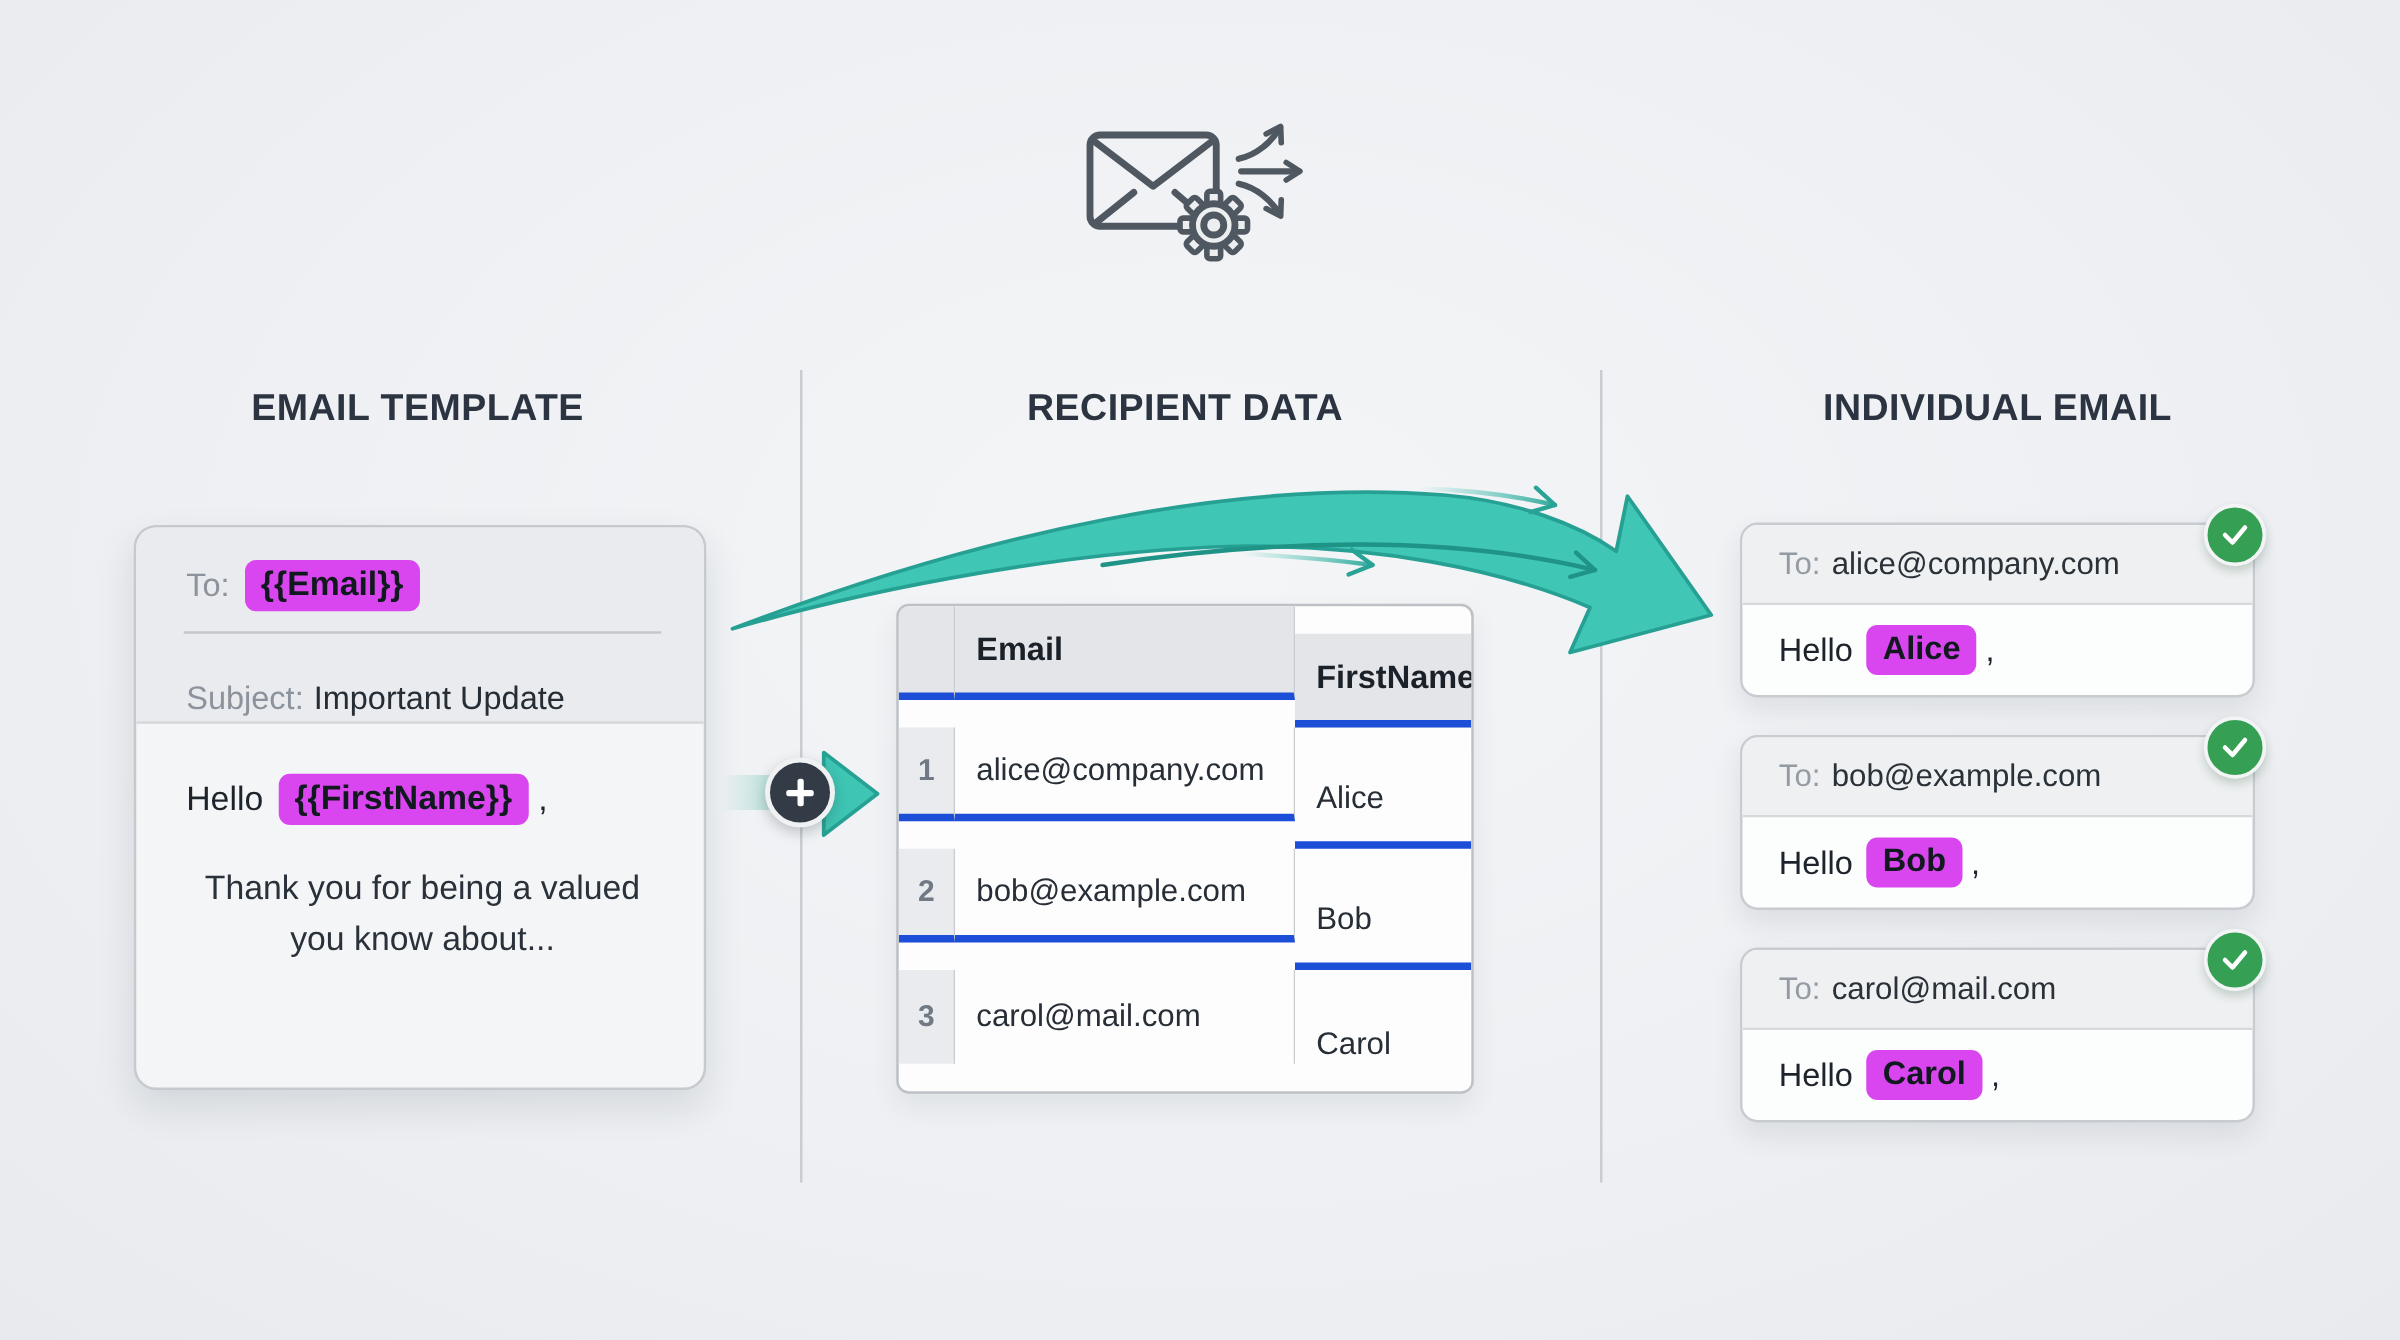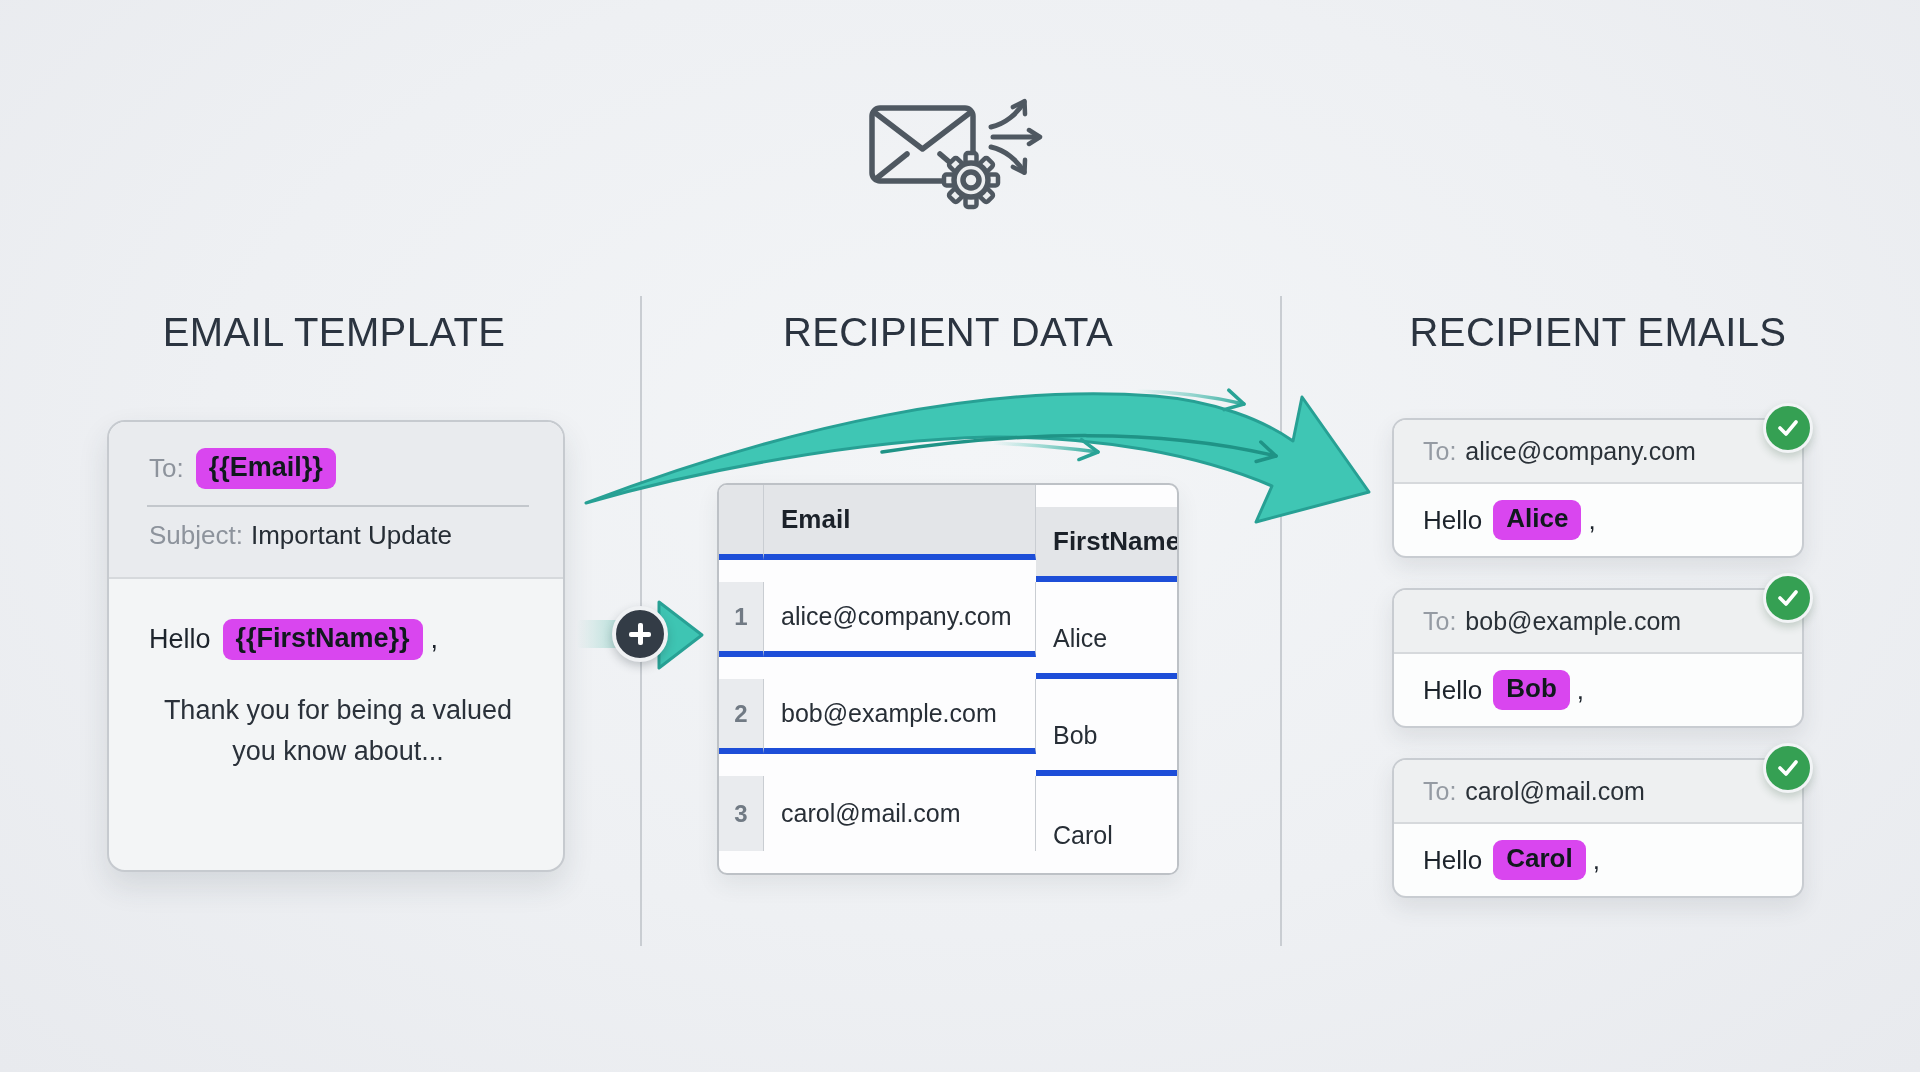--- a/index.html
+++ b/index.html
@@ -3,34 +3,34 @@
 <meta charset="utf-8">
 <style>
   html,body{margin:0;padding:0;background:#e7e9ed;}
   .stage{
     position:relative;width:1920px;height:1072px;overflow:hidden;
     background:radial-gradient(ellipse at 50% 42%, #f3f5f7 0%, #eef0f3 55%, #e8eaee 100%);
     font-family:"Liberation Sans", sans-serif;
     -webkit-font-smoothing:antialiased;
   }
   
-  .col-title{position:absolute;top:310px;font-size:40px;font-weight:400;color:#2b3440;
+  .col-title{position:absolute;top:310px;font-size:30px;font-weight:700;color:#2b3440;
     letter-spacing:.4px;text-align:center;white-space:nowrap;}
   .ct-1{left:104px;width:460px;} .ct-2{left:717px;width:462px;text-align:center;} .ct-3{left:1392px;width:412px;}
   
   .vline{position:absolute;top:296px;height:650px;width:2px;background:#c9cdd2;}
   .vl-1{left:640px;} .vl-2{left:1280px;}
   
   .tcard{position:absolute;left:107px;top:420px;width:458px;height:452px;border-radius:18px;
     border:2px solid #c6cacf;background:#f3f5f6;box-shadow:0 14px 30px rgba(45,55,65,.12);
     overflow:hidden;box-sizing:border-box;}
   .tcard-header{background:#e9ebee;height:155px;border-bottom:2px solid #d6d9dc;}
   .to-row{padding:26px 0 0 40px;font-size:26px;color:#8d939c;display:flex;align-items:center;gap:12px;}
   .tcard-hr{margin:16px 34px 0 38px;border-top:2px solid #c3c7cc;}
-  .subject-row{padding:13px 0 0 40px;font-size:26px;color:#8d939c;}
+  .subject-row{padding:13px 0 0 40px;font-size:26px;color:#8d939c;margin-top:23px;}
   .subject-row .dark{color:#262d35;margin-left:8px;}
   .chip{display:inline-block;background:#d946ef;color:#10191d;font-weight:700;
     padding:4px 13px 6px;border-radius:9px;line-height:1.15;}
   .chip-lg{font-size:27px;}
   .greeting{padding:40px 0 0 40px;font-size:27px;color:#1d242c;display:flex;align-items:center;gap:12px;}
   .comma{color:#1d242c;margin-left:-4px;}
   .tbody-text{padding:30px 36px 0 40px;font-size:27px;line-height:41px;color:#2a313a;text-align:center;}
   
   .stripe{position:absolute;left:577px;top:620px;width:66px;height:28px;border-radius:4px;
     background:linear-gradient(90deg, rgba(145,155,160,0) 0%, rgba(130,205,192,.45) 55%, #8ed6ca 100%);}
@@ -106,21 +106,21 @@
     </g>
     <g fill="none" stroke="#4f5861" stroke-width="5" stroke-linecap="round">
       <path d="M140 51 L186 51" marker-end="url(#mGray)"></path>
       <path d="M138 41 C152 38 164 28 171 16" marker-end="url(#mGray)"></path>
       <path d="M138 61 C152 64 164 74 171 86" marker-end="url(#mGray)"></path>
     </g>
   </svg>
 
   <div class="col-title ct-1">EMAIL TEMPLATE</div>
   <div class="col-title ct-2">RECIPIENT DATA</div>
-  <div class="col-title ct-3">RECIPIENT EMAILS</div>
+  <div class="col-title ct-3">INDIVIDUAL EMAIL</div>
 
   <div class="vline vl-1"></div>
   <div class="vline vl-2"></div>
 
   <div class="tcard">
     <div class="tcard-header">
       <div class="to-row">
         <span>To:</span>
         <span class="chip chip-lg">{{Email}}</span>
       </div>

